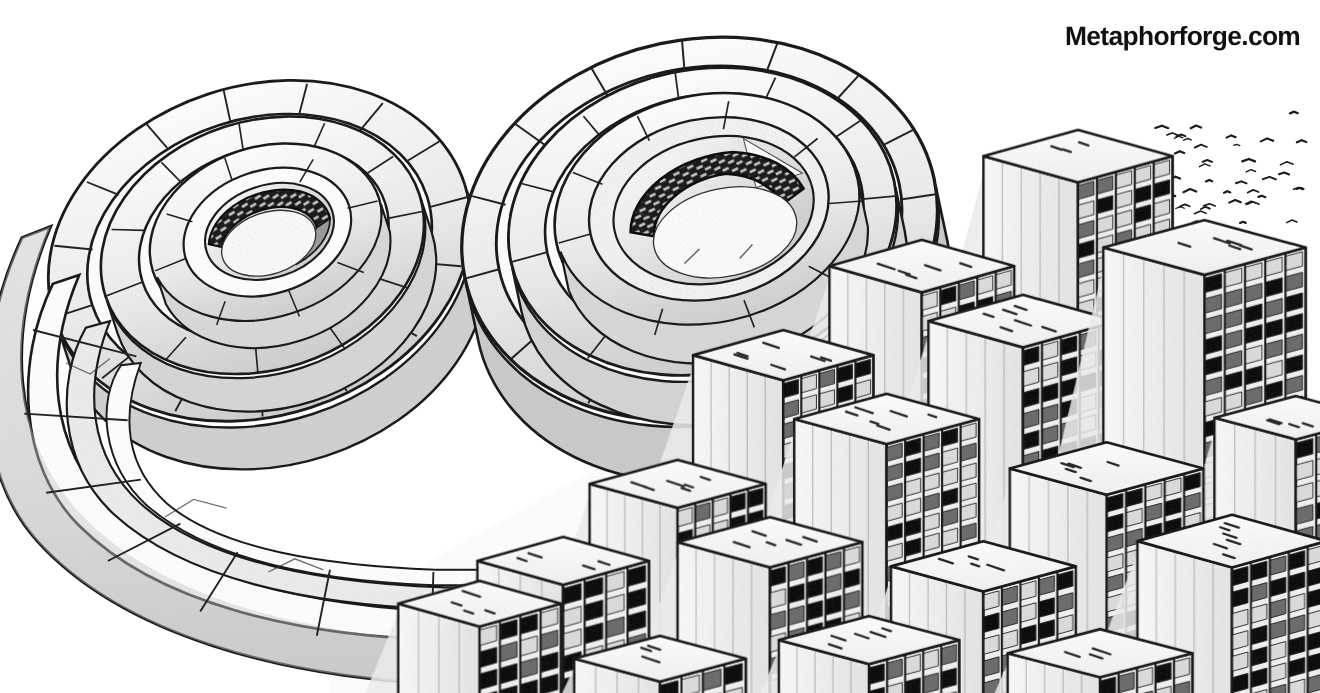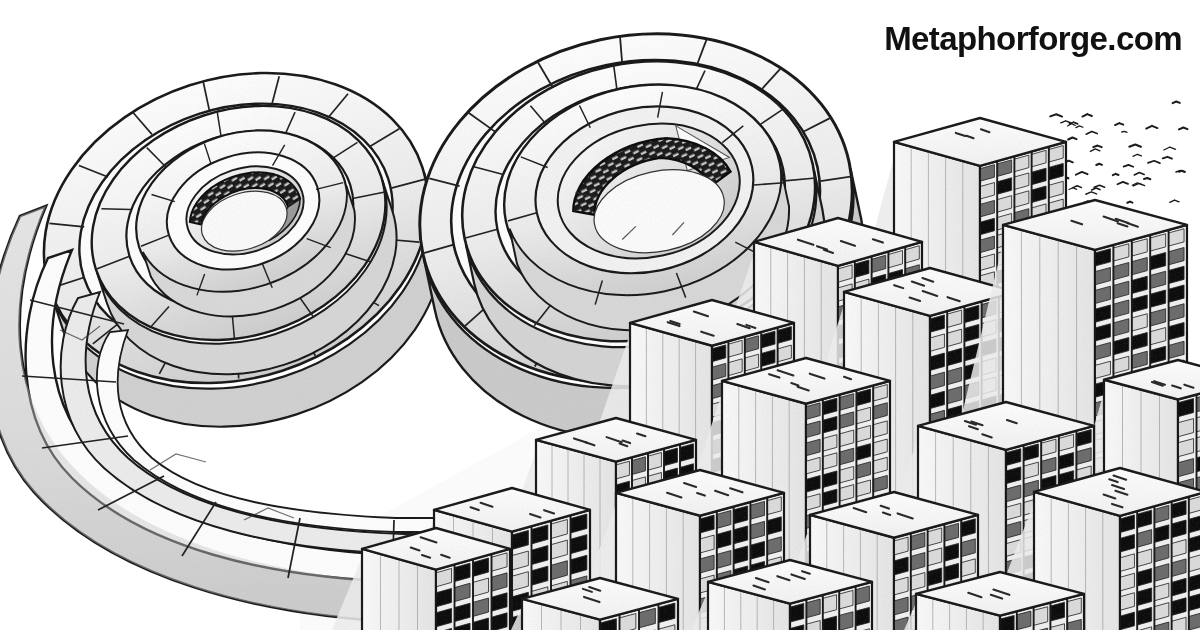--- a/index.html
+++ b/index.html
@@ -22,21 +22,21 @@
     height:630px;
     display:block;
   }
   
   #watermark{
     position:absolute;
     right:18px;
     top:22px;
     font-family:"Liberation Sans", sans-serif;
     font-weight:bold;
-    font-size:33px;
+    font-size:24px;
     letter-spacing:-0.6px;
     color:#111111;
     line-height:1;
     white-space:nowrap;
     user-select:none;
     z-index:40;
   }
 </style>
 </head>
 <body>

